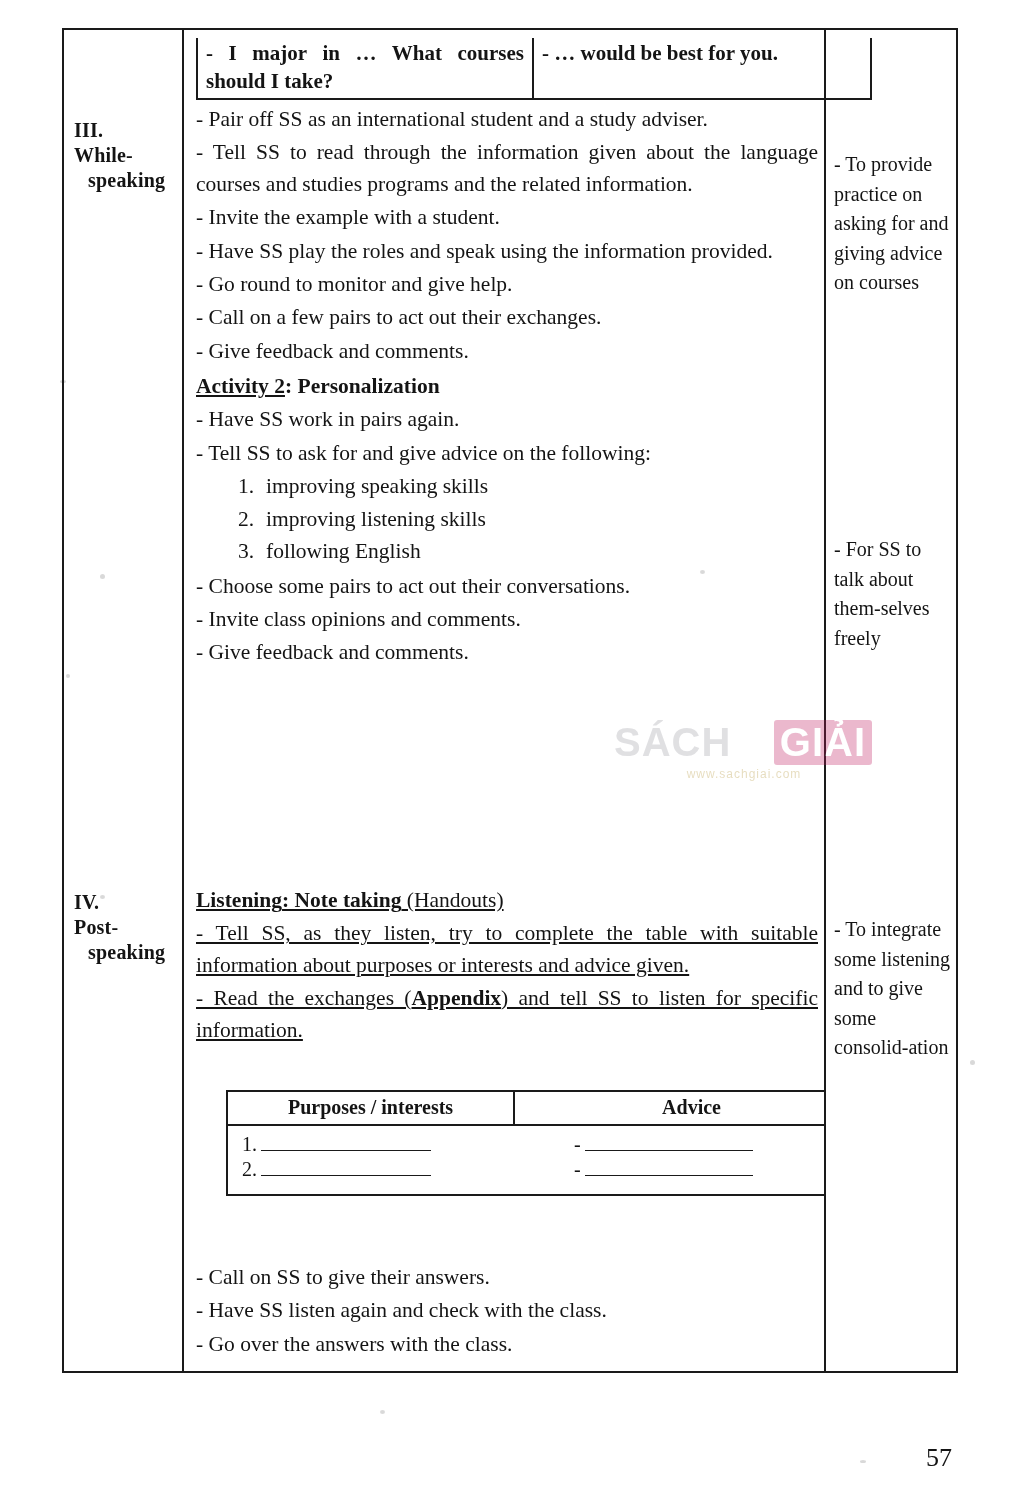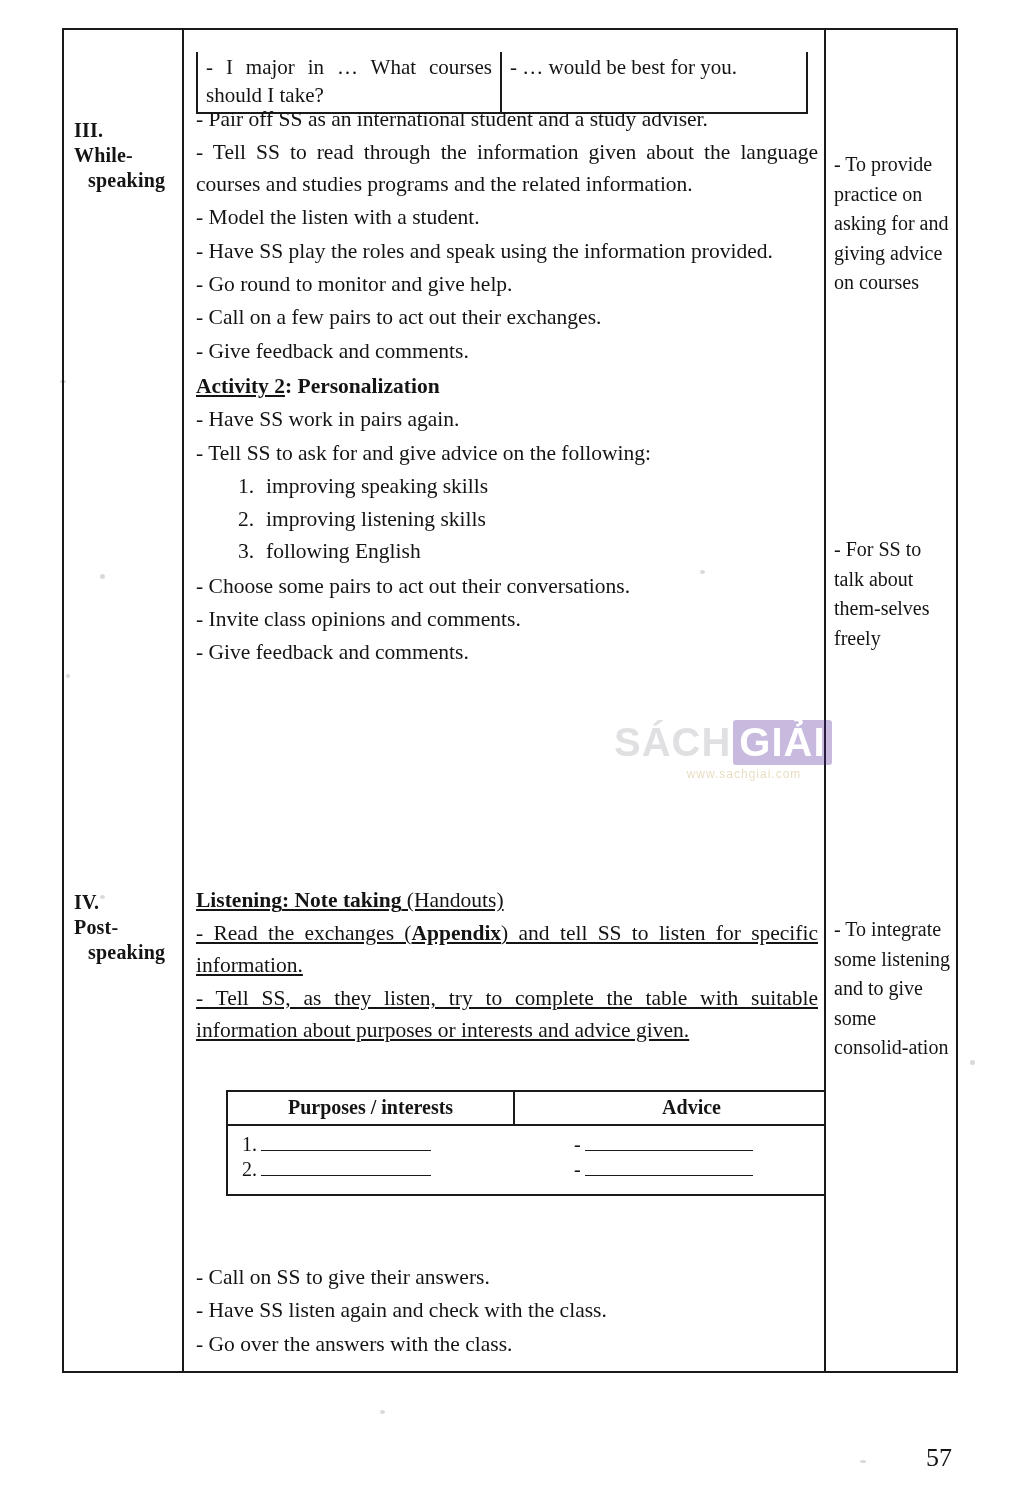--- a/index.html
+++ b/index.html
@@ -76,27 +76,28 @@
   .stage-label .w1 { display:block; }
   .stage-label .w2 { display:block; padding-left: 14px; }
 
   #stage-3 { top: 88px; }
   #stage-4 { top: 860px; }
 
   
   .exchange-table {
     position: absolute;
     left: 12px;
-    top: 22px;
-    width: 612px;
+    top: 8px;
+    width: 676px;
     height: 62px;
     border: 2px solid #1a1a1a;
     border-top: none;
     box-sizing: border-box;
     display: flex;
+    font-weight: bold;
   }
   .exchange-cell {
     box-sizing: border-box;
     padding: 2px 8px 0 8px;
     font-size: 21px;
     line-height: 1.32;
   }
   .exchange-cell.left {
     width: 50%;
     border-right: 2px solid #1a1a1a;
@@ -197,30 +198,30 @@
     left: 430px;
     top: 690px;
     width: 260px;
     text-align: center;
     opacity: .30;
     pointer-events: none;
   }
   .wm-row {
     display: flex;
     align-items: center;
-    justify-content: flex-start;
+    justify-content: space-between;
     font-family: "Liberation Sans", sans-serif;
     font-weight: bold;
     font-size: 40px;
     color: #9a9aa2;
     letter-spacing: 1px;
   }
   .wm-box {
     display: inline-block;
-    background: #4c1d95;
+    background: #be185d;
     color: #ffffff;
     padding: 0 6px;
     margin: 0 2px;
     border-radius: 3px;
   }
   .wm-sub {
     font-family: "Liberation Sans", sans-serif;
     font-size: 12px;
     color: #b0902f;
     letter-spacing: 1px;
@@ -267,21 +268,21 @@
     <div class="col-main">
 
       <div class="exchange-table">
         <div class="exchange-cell left">- I major in … What courses should I take?</div>
         <div class="exchange-cell right">- … would be best for you.</div>
       </div>
 
       <div class="body-block" style="top:74px;">
         <p class="para jfull">- Pair off SS as an international student and a study adviser.</p>
         <p class="para jfull">- Tell SS to read through the information given about the language courses and studies programs and the related information.</p>
-        <p class="para">- Model the listen with a student.</p>
+        <p class="para">- Invite the example with a student.</p>
         <p class="para jfull">- Have SS play the roles and speak using the information provided.</p>
         <p class="para">- Go round to monitor and give help.</p>
         <p class="para">- Call on a few pairs to act out their exchanges.</p>
         <p class="para">- Give feedback and comments.</p>
 
         <p class="heading" style="margin-top:4px;"><u>Activity 2</u><b>:  Personalization</b></p>
         <p class="para">- Have SS work in pairs again.</p>
         <p class="para">- Tell SS to ask for and give advice on the following:</p>
 
         <ul class="numlist">
@@ -290,22 +291,22 @@
           <li><span class="n">3.</span><span>following English</span></li>
         </ul>
 
         <p class="para" style="margin-top:4px;">- Choose some pairs to act out their conversations.</p>
         <p class="para">- Invite class opinions and comments.</p>
         <p class="para">- Give feedback and comments.</p>
       </div>
 
       <div class="body-block" style="top:855px;text-decoration:underline;">
         <p class="heading"><u>Listening</u><b>:  Note taking</b><span>  (Handouts)</span></p>
+        <p class="para jfull">- Tell SS, as they listen, try to complete the table with suitable information about purposes or interests and advice given.</p>
         <p class="para jfull"><span>- Read the exchanges (</span><b>Appendix</b><span>) and tell SS to listen for specific information.</span></p>
-        <p class="para jfull">- Tell SS, as they listen, try to complete the table with suitable information about purposes or interests and advice given.</p>
       </div>
 
       <div class="handout-table" style="top:1060px;">
         <div class="handout-head">
           <div class="hcol1">Purposes / interests</div>
           <div class="hcol2">Advice</div>
         </div>
         <div class="handout-body">
           <div class="handout-row">
             <div class="c1"><span>1.</span><span class="blankline"></span></div>

